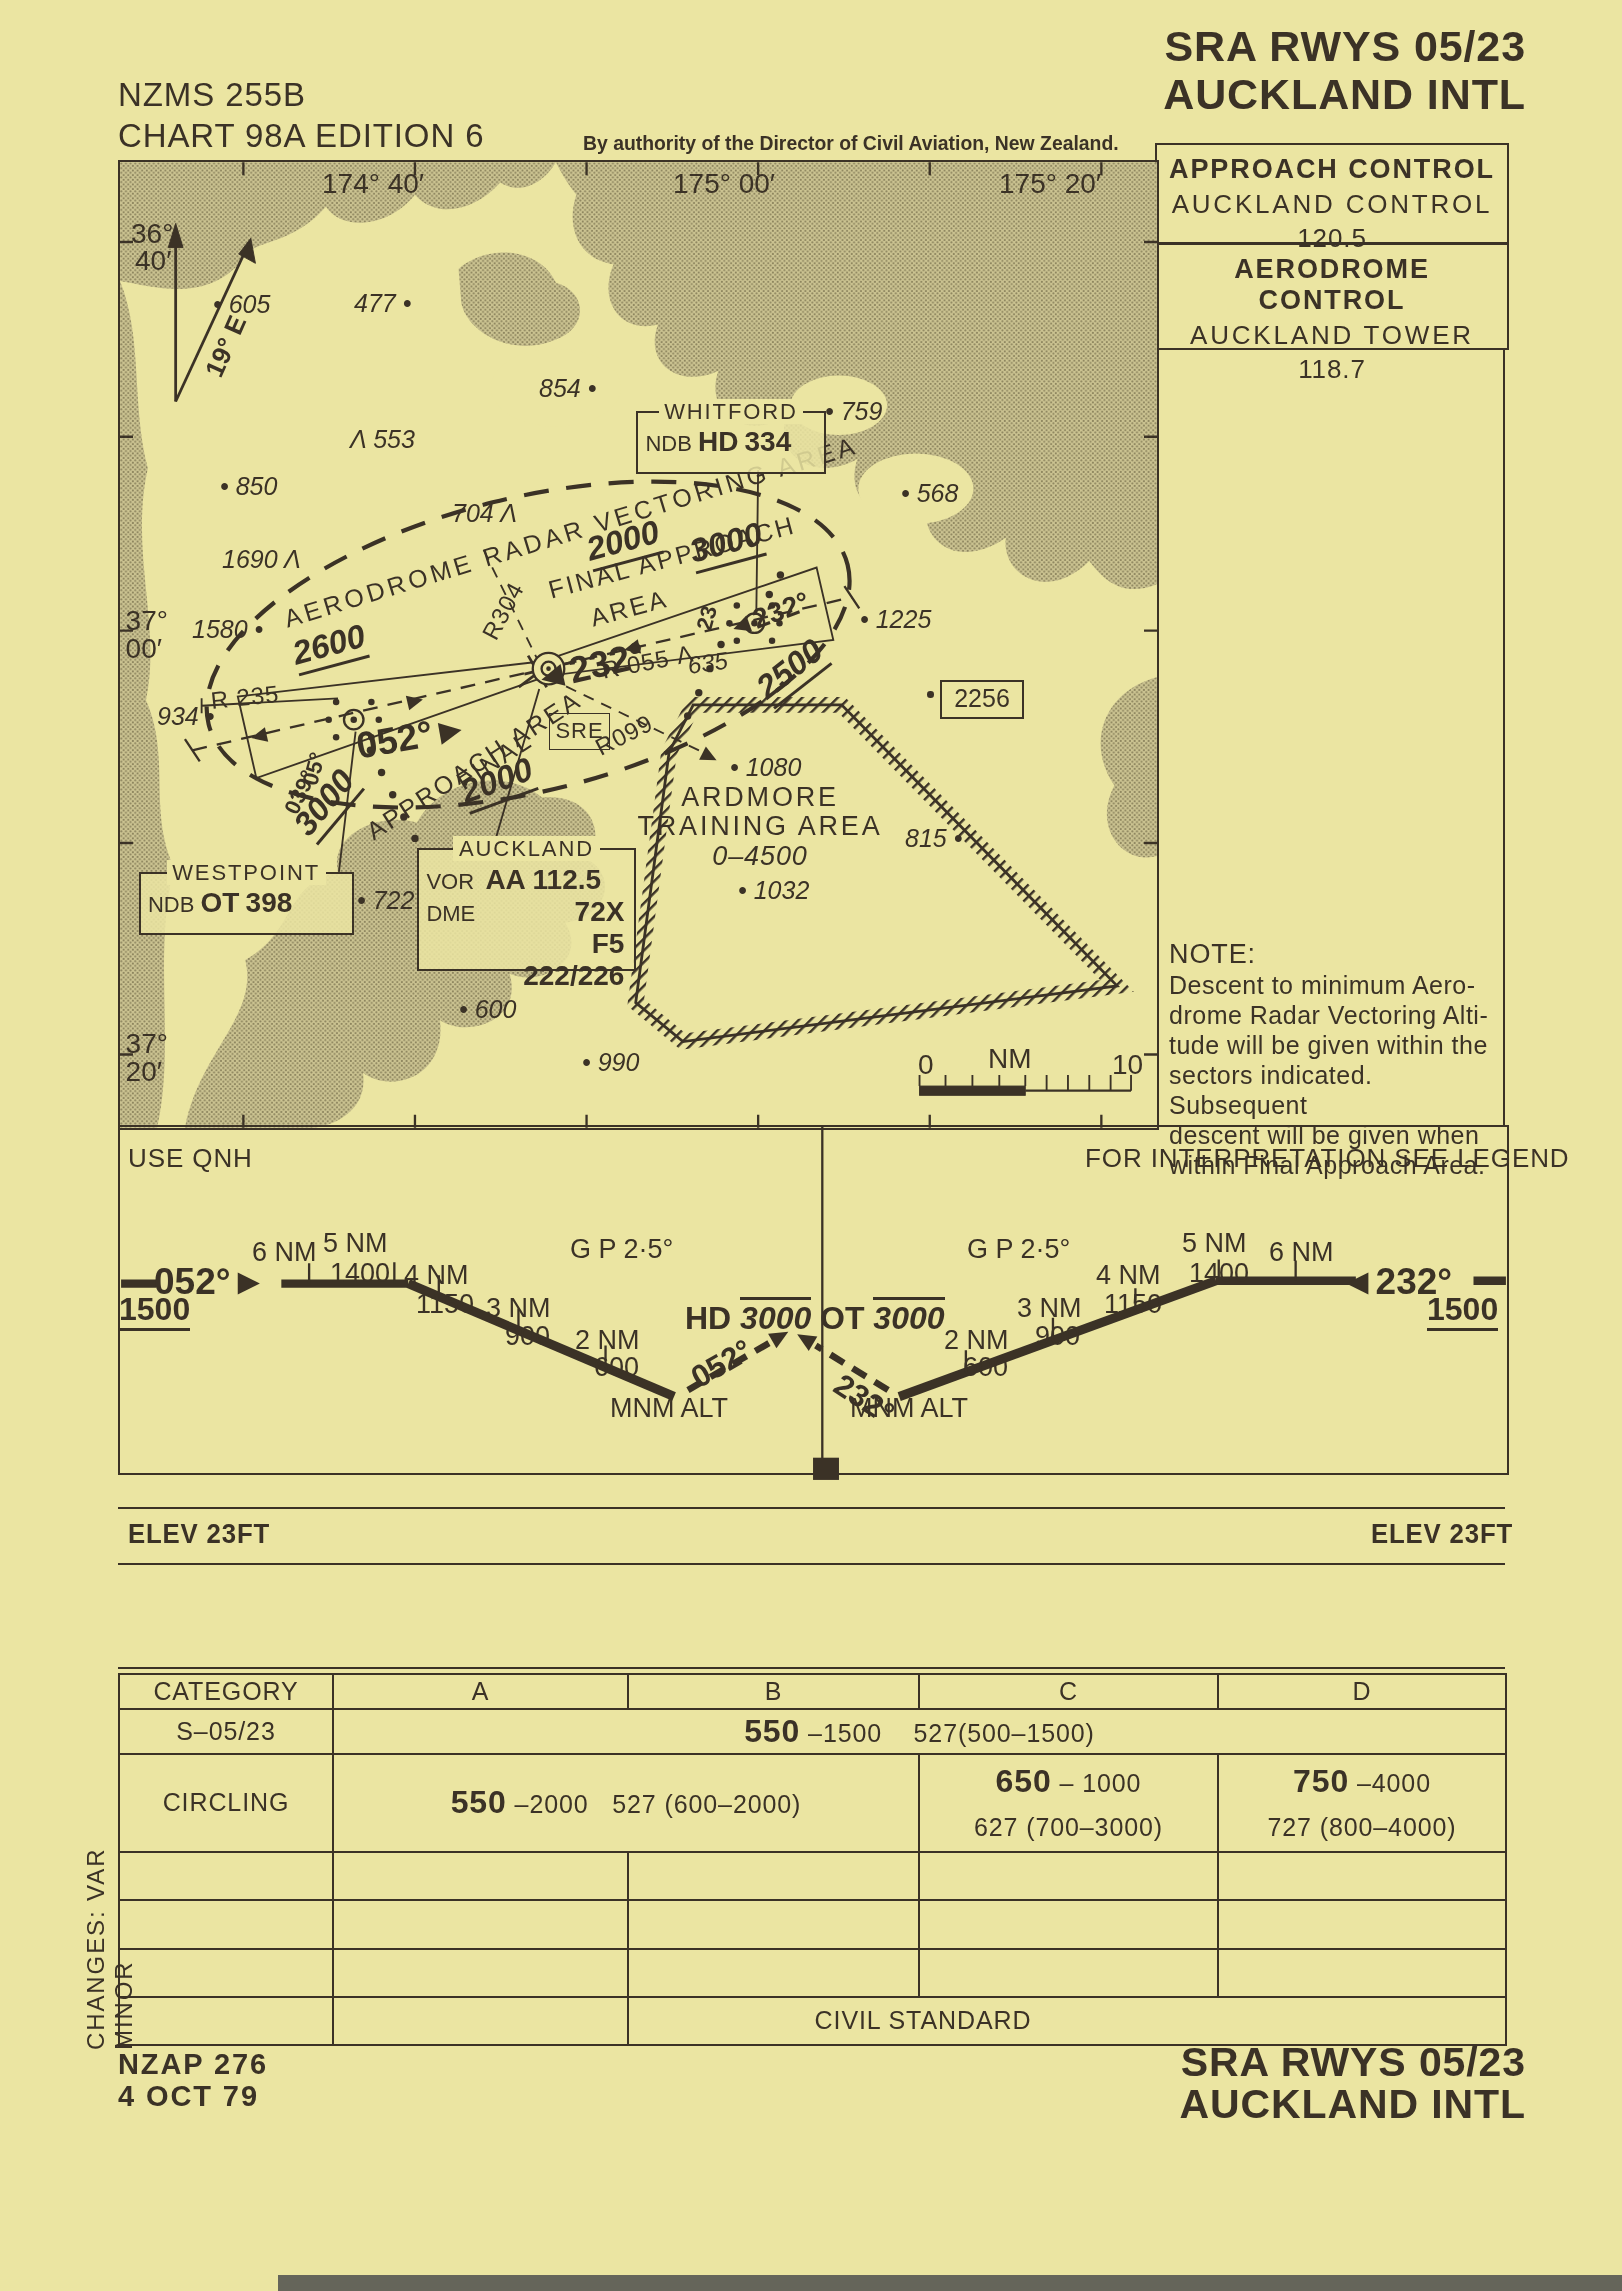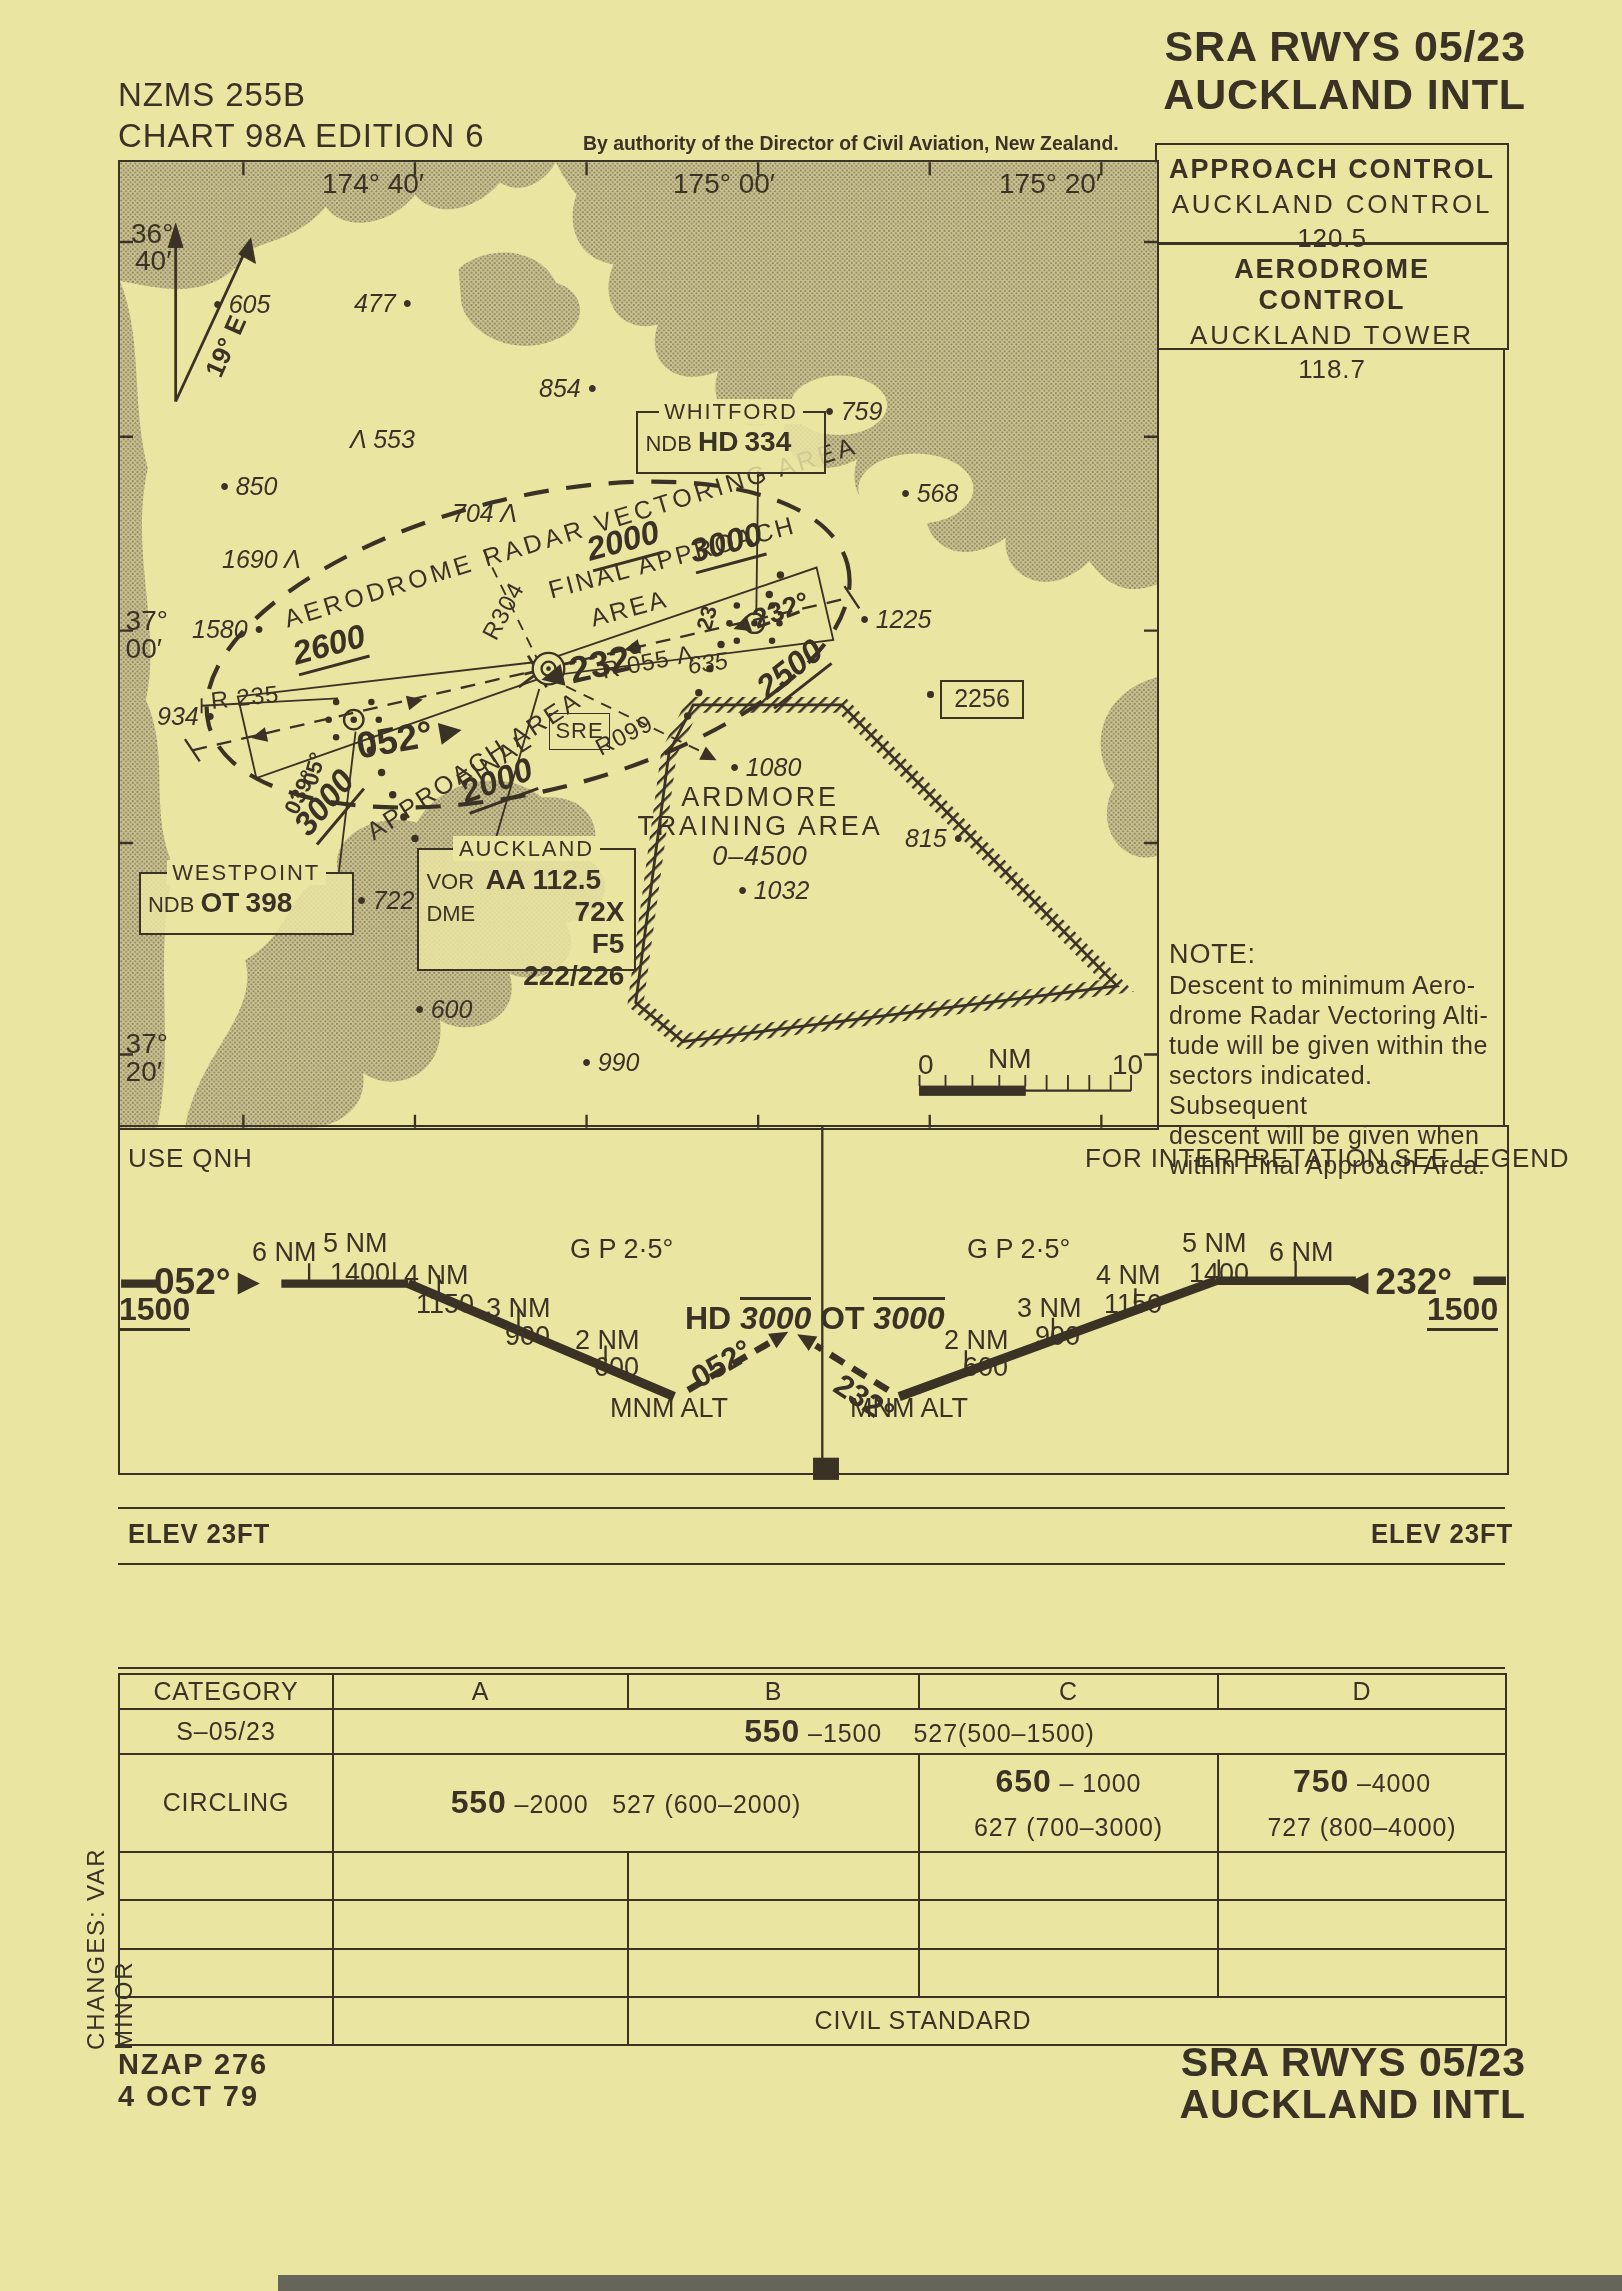--- a/index.html
+++ b/index.html
@@ -255,21 +255,21 @@
         <span class="sp" style="left: 230px; top: 263px;">Λ 553</span>
         <span class="sp" style="left: 100px; top: 310px;">• 850</span>
         <span class="sp" style="left: 332px; top: 337px;">704 Λ</span>
         <span class="sp" style="left: 102px; top: 383px;">1690 Λ</span>
         <span class="sp" style="left: 705px; top: 235px;">• 759</span>
         <span class="sp" style="left: 781px; top: 317px;">• 568</span>
         <span class="sp" style="left: 740px; top: 443px;">• 1225</span>
         <span class="sp" style="left: 72px; top: 453px;">1580 •</span>
         <span class="sp" style="left: 37px; top: 540px;">934 •</span>
         <span class="sp" style="left: 237px; top: 724px;">• 722</span>
-        <span class="sp" style="left: 295px; top: 833px;">• 600</span>
+        <span class="sp" style="left: 295px; top: 833px; padding-left: 44px;">• 600</span>
         <span class="sp" style="left: 462px; top: 886px;">• 990</span>
         <span class="sp" style="left: 610px; top: 591px;">• 1080</span>
         <span class="sp" style="left: 785px; top: 662px;">815 •</span>
         <span class="sp" style="left: 618px; top: 714px;">• 1032</span>
       </div>
 
     <div class="nvbox" style="left:516px;top:249px;width:186px;height:59px;">
       <div class="nvttl"><span>WHITFORD</span></div>
       <div class="nvrow" style="margin-top:0.9px;">
         <span>NDB</span>

